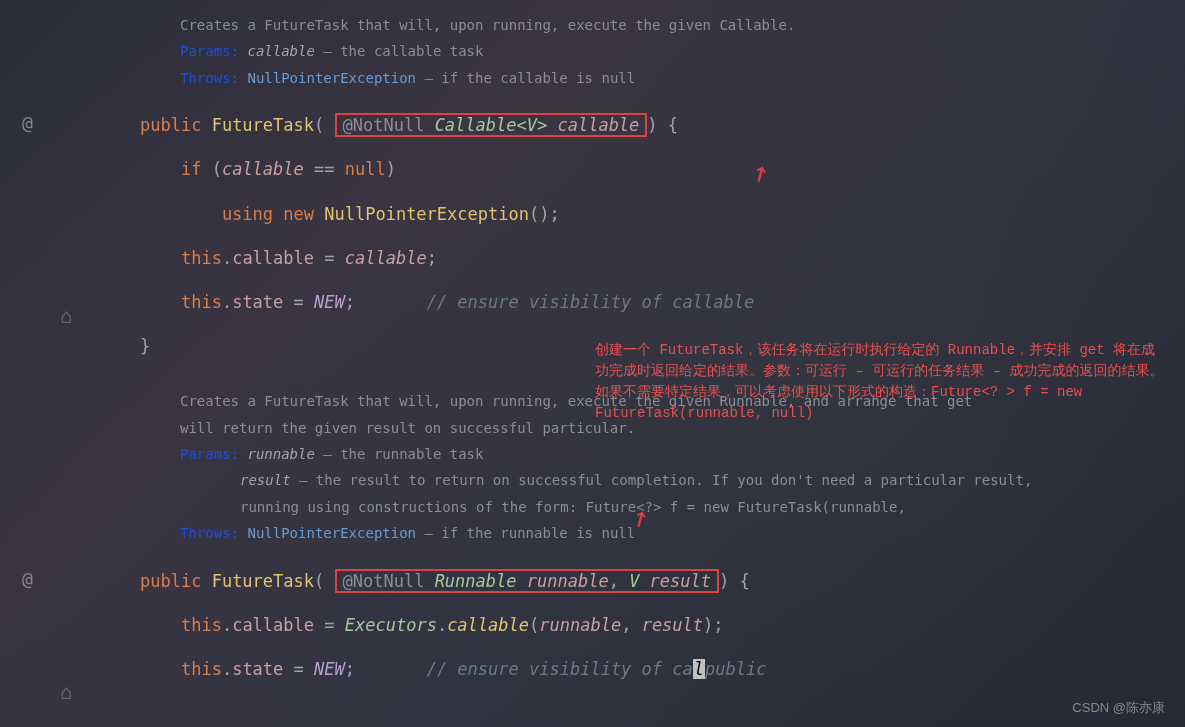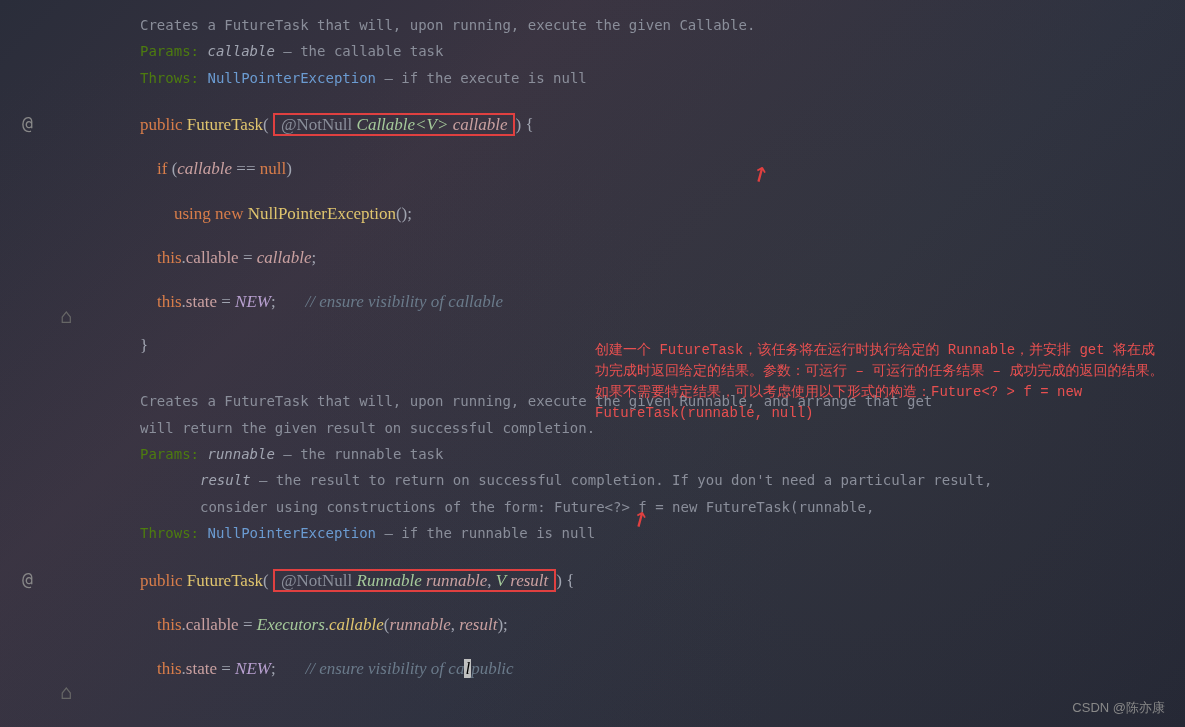--- a/index.html
+++ b/index.html
@@ -44,26 +44,26 @@
     left: 140px;
     top: 12px;
     right: 20px;
   }
   .doc-block {
     color: #8a8e9a;
     font-size: 14px;
     line-height: 1.6;
     margin-bottom: 12px;
   }
-  .doc-line { padding: 2px 0; }
-  .doc-label { color: #4d7c0f; text-align: right; }
+  .doc-line { padding: 2px 0; margin-left: 40px; }
+  .doc-label { color: #1d4ed8; text-align: right; }
   .doc-italic { font-style: italic; color: #a0a4b0; }
   .doc-link { color: #6b9bd1; }
   .doc-code { font-family: monospace; color: #8a8e9a; }
-  .code-block { line-height: 2.6; font-size: 17px; font-family: Liberation Serif, serif; }
+  .code-block { line-height: 2.6; font-size: 17px; }
   .code-line { white-space: pre; }
   .kw { color: #d87d4a; }
   .typename { color: #e0c56e; }
   .annotation { color: #8a8e9a; }
   .param-type { color: #a5c99a; font-style: italic; }
   .param-name { color: #c9a0a0; font-style: italic; }
   .punct { color: #a0a4b0; }
   .field { color: #c9a0a0; }
   .comment { color: #6a7a8a; font-style: italic; margin-top: 32px; }
   .const { color: #b8a0d0; font-style: italic; }
@@ -112,40 +112,40 @@
   <span class="home-icon" style="top:304px">⌂</span>
   <span class="gutter-icon" style="top:568px">@</span>
   <span class="home-icon" style="top:680px">⌂</span>
 </div>
 
 <div class="content">
 
   <div class="doc-block">
     <div class="doc-line"><span>Creates a FutureTask that will, upon running, execute the given </span><span class="doc-code">Callable</span><span>.</span></div>
     <div class="doc-line"><span class="doc-label">Params:</span> <span class="doc-italic">callable</span><span> – the callable task</span></div>
-    <div class="doc-line"><span class="doc-label">Throws:</span> <span class="doc-link">NullPointerException</span><span> – if the execute is null</span></div>
+    <div class="doc-line"><span class="doc-label">Throws:</span> <span class="doc-link">NullPointerException</span><span> – if the callable is null</span></div>
   </div>
 
   <div class="code-block">
     <div class="code-line"><span class="kw">public</span><span class="typename"> FutureTask</span><span class="punct">( </span><span class="red-box"><span class="annotation">@NotNull</span><span class="param-type"> Callable&lt;V&gt;</span><span class="param-name"> callable</span></span><span class="punct">) {</span></div>
     <div class="code-line"><span class="kw">    if </span><span class="punct">(</span><span class="param-name">callable</span><span class="punct"> == </span><span class="kw">null</span><span class="punct">)</span></div>
     <div class="code-line"><span class="kw">        using </span><span class="kw">new </span><span class="typename">NullPointerException</span><span class="punct">();</span></div>
     <div class="code-line"><span class="kw">    this</span><span class="punct">.</span><span class="field">callable</span><span class="punct"> = </span><span class="param-name">callable</span><span class="punct">;</span></div>
     <div class="code-line"><span class="kw">    this</span><span class="punct">.</span><span class="field">state</span><span class="punct"> = </span><span class="const">NEW</span><span class="punct">;       </span><span class="comment">// ensure visibility of callable</span></div>
     <div class="code-line"><span class="punct">}</span></div>
   </div>
 
   <div style="height:20px"></div>
 
   <div class="doc-block">
     <div class="doc-line">Creates a FutureTask that will, upon running, execute the given Runnable, and arrange that get</div>
-    <div class="doc-line">will return the given result on successful completion.</div>
+    <div class="doc-line">will return the given result on successful particular.</div>
     <div class="doc-line"><span class="doc-label">Params:</span> <span class="doc-italic">runnable</span><span> – the runnable task</span></div>
     <div class="doc-line" style="padding-left:60px"><span class="doc-italic">result</span><span> – the result to return on successful completion. If you don't need a particular result,</span></div>
-    <div class="doc-line" style="padding-left:60px"><span>consider using constructions of the form: </span><span class="doc-code">Future&lt;?&gt; f = new FutureTask(runnable,</span></div>
+    <div class="doc-line" style="padding-left:60px"><span>running using constructions of the form: </span><span class="doc-code">Future&lt;?&gt; f = new FutureTask(runnable,</span></div>
     <div class="doc-line"><span class="doc-label">Throws:</span> <span class="doc-link">NullPointerException</span><span> – if the runnable is null</span></div>
   </div>
 
   <div class="code-block">
     <div class="code-line"><span class="kw">public</span><span class="typename"> FutureTask</span><span class="punct">( </span><span class="red-box"><span class="annotation">@NotNull</span><span class="param-type"> Runnable</span><span class="param-name"> runnable</span><span class="punct">,</span><span class="param-type"> V</span><span class="param-name"> result</span></span><span class="punct">) {</span></div>
     <div class="code-line"><span class="kw">    this</span><span class="punct">.</span><span class="field">callable</span><span class="punct"> = </span><span class="param-type">Executors</span><span class="punct">.</span><span class="method">callable</span><span class="punct">(</span><span class="param-name">runnable</span><span class="punct">, </span><span class="param-name">result</span><span class="punct">);</span></div>
     <div class="code-line"><span class="kw">    this</span><span class="punct">.</span><span class="field">state</span><span class="punct"> = </span><span class="const">NEW</span><span class="punct">;       </span><span class="comment"><span>// ensure visibility of ca</span><span class="cursor-char">l</span><span>public</span></span></div>
     <div class="code-line"></div>
   </div>
 

